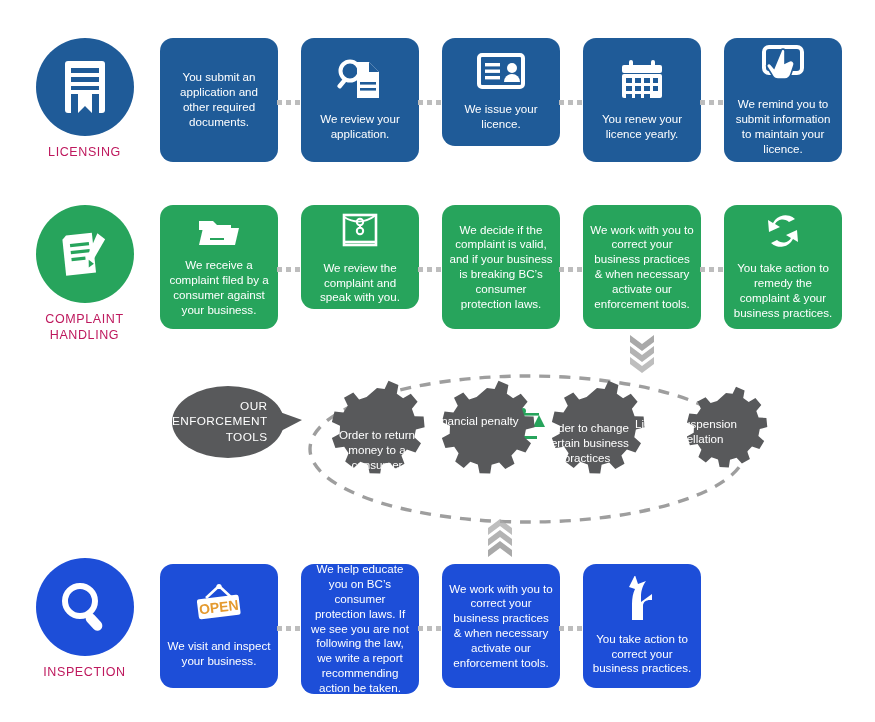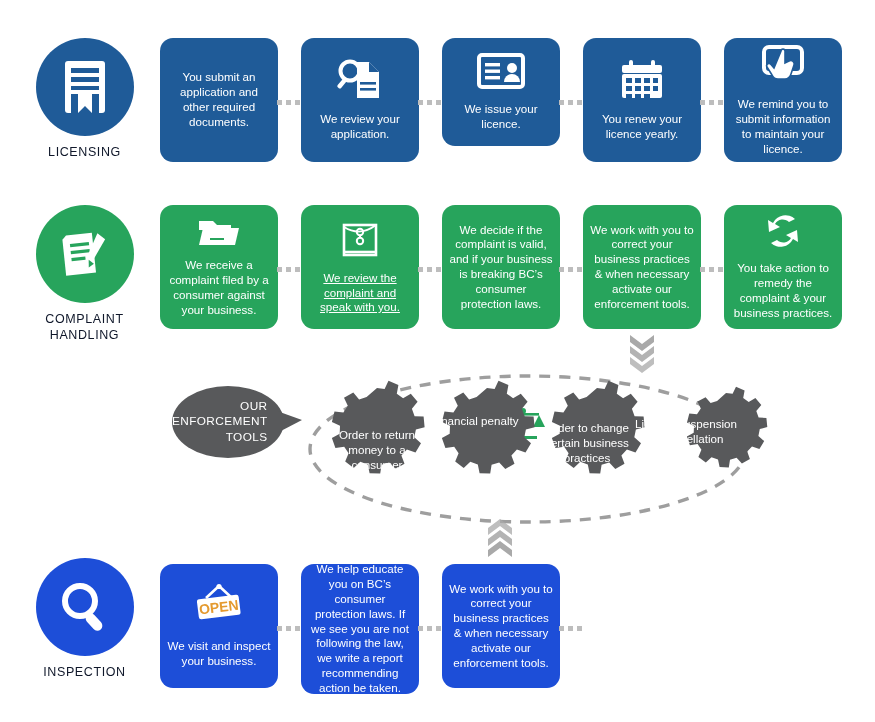--- a/index.html
+++ b/index.html
@@ -36,21 +36,21 @@
     margin: 0 auto;
     display: flex;
     align-items: center;
     justify-content: center;
   }
   .row-badge svg { display: block; }
   .row-label {
     margin-top: 9px;
     font-size: 12.5px;
     letter-spacing: 0.6px;
-    color: #0f172a;
+    color: #be185d;
     line-height: 1.25;
     white-space: pre-line;
   }
 
   
   .card {
     position: absolute;
     width: 118px;
     border-radius: 13px;
     box-sizing: border-box;
@@ -291,21 +291,21 @@
     <span class="card-icon">
       <svg width="46" height="32" viewBox="0 0 46 32">
         <path d="M3 5 h14 l4 4 h14 v5 h-32 z" fill="#fff"></path>
         <path d="M7 12 h36 l-4 17 h-36 z" fill="#fff"></path>
         <rect x="14" y="22" width="14" height="2" fill="#27A45C"></rect>
       </svg>
     </span>
     <span class="card-text">We receive a complaint filed by a consumer against your business.</span>
   </div>
 
-  <div class="card green" style="left:301px;top:0;height:124px;text-decoration:underline;">
+  <div class="card green" style="left:301px;top:0;height:104px;">
     <span class="card-icon">
       <svg width="42" height="42" viewBox="0 0 42 42">
         <rect x="5" y="6" width="32" height="30" fill="none" stroke="#fff" stroke-width="2.6"></rect>
         <path d="M5 8 q16 10 32 -2" fill="none" stroke="#fff" stroke-width="1.8"></path>
         <circle cx="21" cy="13" r="3.2" fill="none" stroke="#fff" stroke-width="2"></circle>
         <circle cx="21" cy="22" r="3.2" fill="none" stroke="#fff" stroke-width="2"></circle>
         <path d="M21 16 v3" stroke="#fff" stroke-width="2"></path>
         <path d="M5 33 h32" stroke="#fff" stroke-width="2.6"></path>
       </svg>
     </span>
@@ -438,20 +438,28 @@
   </div>
 
   <div class="card orange" style="left:301px;top:6px;height:130px;">
     <span class="card-text">We help educate you on BC’s consumer protection laws. If we see you are not following the law, we write a report recommending action be taken.</span>
   </div>
 
   <div class="card orange" style="left:442px;top:6px;height:124px;">
     <span class="card-text">We work with you to correct your business practices &amp; when necessary activate our enforcement tools.</span>
   </div>
 
+  <div class="card orange" style="left:583px;top:6px;height:124px;">
+    <span class="card-icon">
+      <svg width="40" height="46" viewBox="0 0 40 46">
+        <path d="M18 44 v-14 c0 -4 3 -6 7 -6 h2 v-6 l-11 8 v-5 c0 -7 2 -12 5 -16 l-8 3 l-3 -9 l-6 12 l6 2 c-2 4 -3 9 -3 15 v16 z" fill="#fff" transform="translate(3,0)"></path>
+      </svg>
+    </span>
+    <span class="card-text">You take action to correct your business practices.</span>
+  </div>
 
   <div class="dots" style="left:277px;top:68px;">
       <i></i>
       <i></i>
       <i></i>
     </div>
   <div class="dots" style="left:418px;top:68px;">
       <i></i>
       <i></i>
       <i></i>

